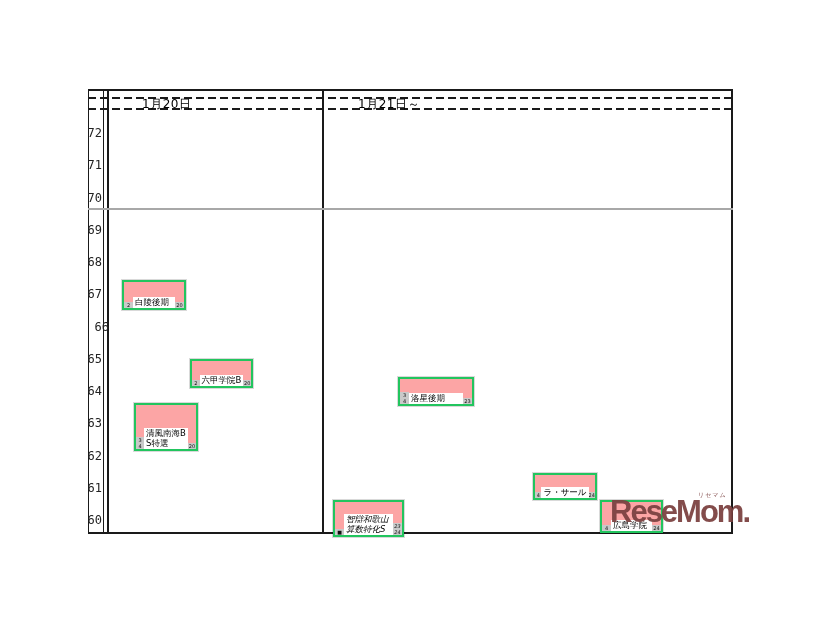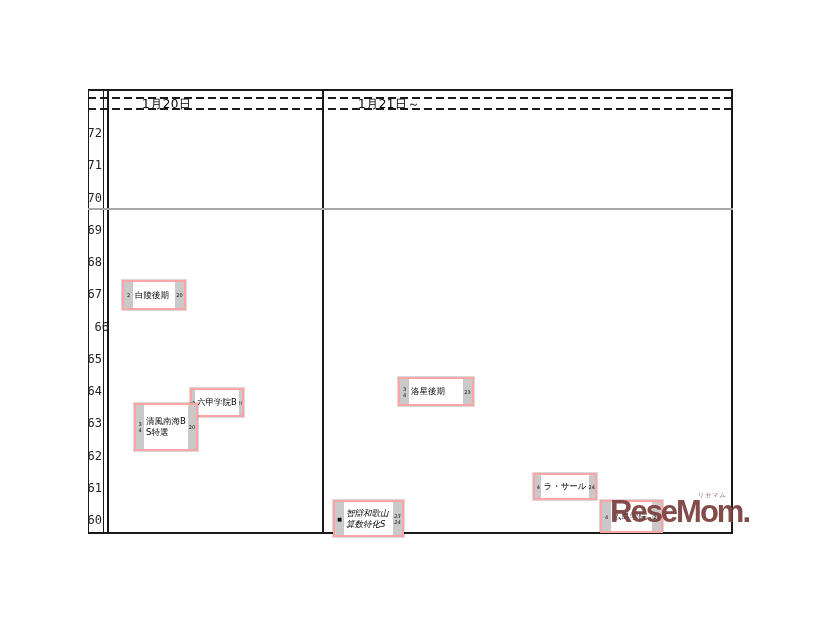--- a/index.html
+++ b/index.html
@@ -5,22 +5,22 @@
   html,body{margin:0;padding:0;background:#fff;}
   .stage{position:relative;width:826px;height:620px;background:#fff;overflow:hidden;
          font-family:"DejaVu Sans","Liberation Sans",sans-serif;}
   .line{position:absolute;}
   .line.solid{background:#1a1a1a;}
   .line.gray{background:#a8a8a8;}
   .line.dashed{background:repeating-linear-gradient(90deg,#1a1a1a 0 8px,transparent 8px 12px);}
   .axis-label{position:absolute;font-size:12px;color:#222;transform:translate(-100%,-50%);
               font-family:"DejaVu Sans Mono","Liberation Mono",monospace;}
   .col-header{position:absolute;font-size:12px;color:#000;white-space:nowrap;letter-spacing:.5px;margin-left:32px;}
-  .school-box{position:absolute;display:flex;border:2px solid #fca5a5;background:#fca5a5;
-              box-sizing:border-box;box-shadow:0 0 0 1px rgba(0,0,0,.15);}
+  .school-box{position:absolute;display:flex;border:2px solid #22c55e;background:#fca5a5;
+              box-sizing:border-box;box-shadow:0 0 0 1px rgba(0,0,0,.15);align-items:flex-end;}
   .box-strip{width:9px;background:#c9c9c9;display:flex;flex-direction:column;align-items:center;
              justify-content:center;font-size:5px;color:#111;line-height:1.2;overflow:hidden;}
   .box-center{flex:1;display:flex;flex-direction:column;justify-content:center;align-items:flex-start;
               padding:0 2px;background:#fff;}
   .box-center .nm{font-size:8.5px;line-height:1.25;color:#000;white-space:nowrap;}
   .watermark-big{position:absolute;font-weight:800;color:#7d4342;opacity:.95;
                  letter-spacing:-2px;font-family:"Liberation Sans",sans-serif;}
   .watermark-small{position:absolute;font-size:6px;color:#7d4342;opacity:.95;letter-spacing:1px;}
 </style>
 </head>
@@ -63,21 +63,21 @@
         <div class="box-strip">
           <div>2</div>
         </div>
         <div class="box-center">
           <div class="nm">白陵後期</div>
         </div>
         <div class="box-strip">
           <div>20</div>
         </div>
       </div>
-      <div class="school-box" style="left: 190px; top: 388px; width: 54px; height: 29px;">
+      <div class="school-box" style="left: 190px; top: 359px; width: 63px; height: 29px;">
         <div class="box-strip">
           <div>2</div>
         </div>
         <div class="box-center">
           <div class="nm">六甲学院B</div>
         </div>
         <div class="box-strip">
           <div>20</div>
         </div>
       </div>

